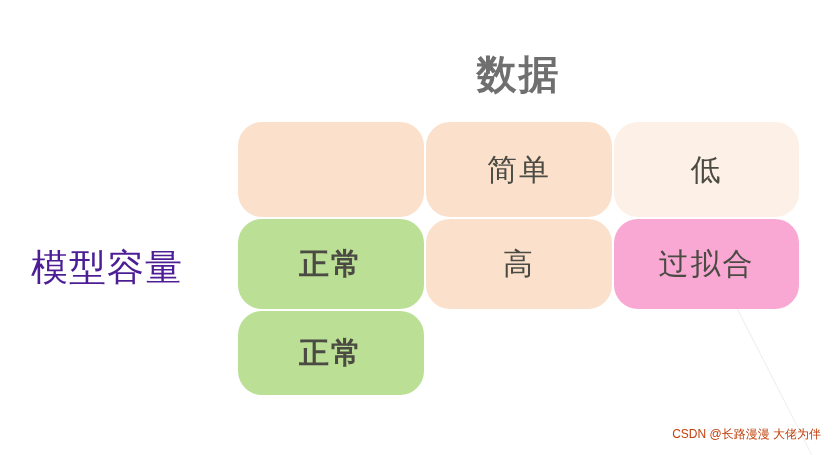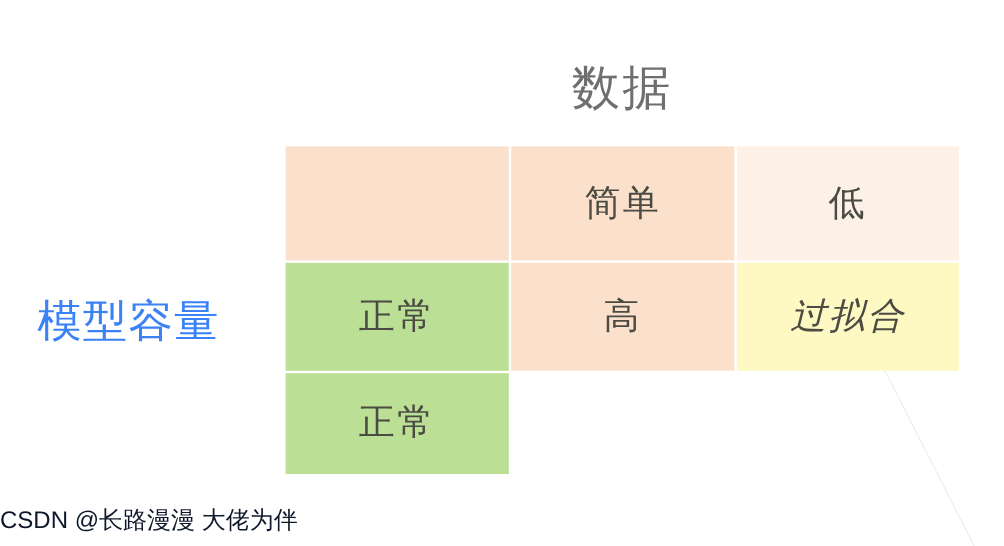--- a/index.html
+++ b/index.html
@@ -36,35 +36,35 @@
   
   .col-title {
     position: absolute;
     left: 238px;
     top: 50px;
     width: 561px;
     text-align: center;
     font-size: 40px;
     line-height: 48px;
     color: #6f6f6f;
-    font-weight: 400;
+    font-weight: 700;
     letter-spacing: 2px;
     white-space: nowrap;
   }
 
   
   .row-title {
     position: absolute;
     left: 0px;
     top: 245px;
     width: 214px;
     text-align: center;
     font-size: 37px;
     line-height: 46px;
-    color: #3b82f6;
+    color: #4c1d95;
     font-weight: 300;
     letter-spacing: 1px;
     white-space: nowrap;
   }
 
   
   .matrix {
     position: absolute;
     left: 238px;
     top: 122px;
@@ -79,36 +79,38 @@
     display: flex;
     align-items: center;
     justify-content: center;
     font-size: 30px;
     line-height: 36px;
     color: #4b4b44;
     letter-spacing: 2px;
     font-weight: 400;
     white-space: nowrap;
     box-sizing: border-box;
+    border-radius: 24px;
   }
   .cell.c-peach   { background: #fbe1cc; }
   .cell.c-cream   { background: #fdf0e6; }
-  .cell.c-green   { background: #bbe095; }
+  .cell.c-green   { background: #bbe095; font-weight: bold; }
   .cell.c-orange  { background: #f8b05a; }
-  .cell.c-yellow  { background: #fef9c3; font-style: italic; }
+  .cell.c-yellow  { background: #f9a8d4; }
 
   
   .watermark {
     position: absolute;
     left: 0px;
     top: 424px;
     width: 821px;
-    font-size: 20px;
+    text-align: right;
+    font-size: 12px;
     line-height: 20px;
-    color: #0f172a;
+    color: #c2410c;
     white-space: nowrap;
   }
 </style>
 </head>
 <body>
 
 <div id="canvas">
 
   <div class="wm-diagonal"></div>
 

